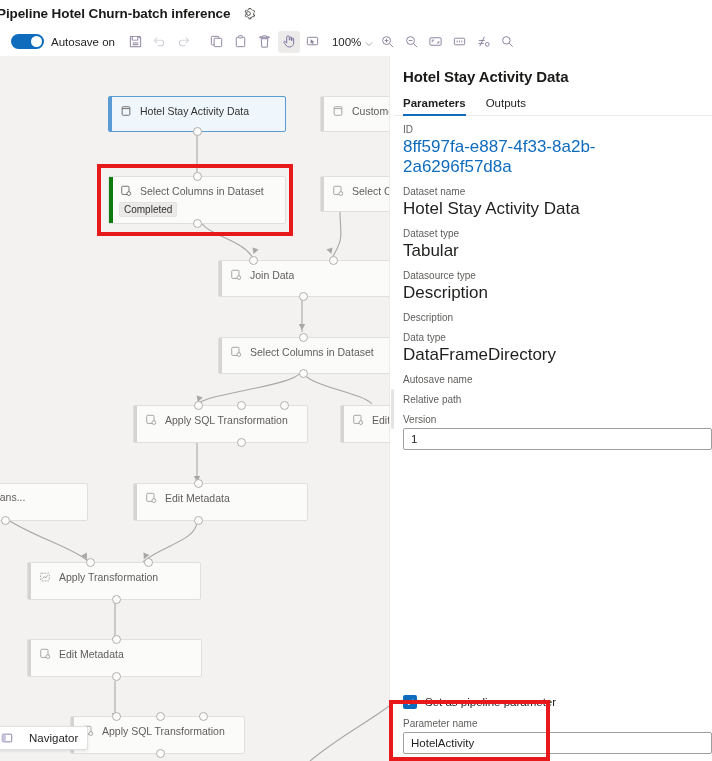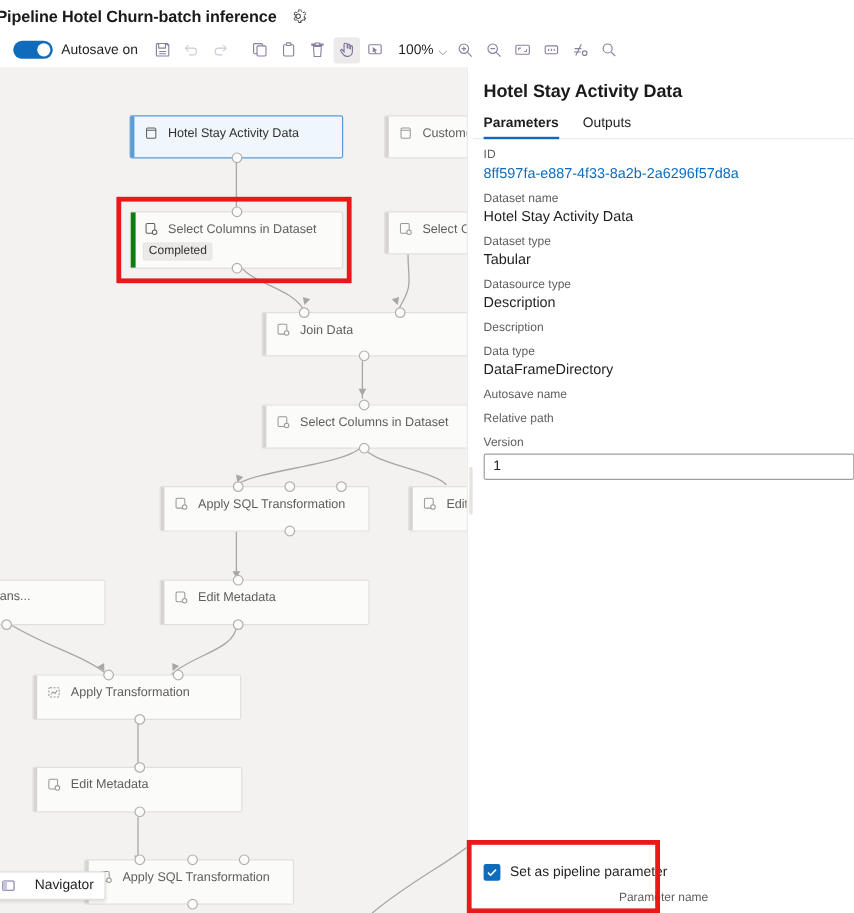--- a/index.html
+++ b/index.html
@@ -121,32 +121,32 @@
   .tab.active { font-weight: 600; }
   .tab.active::after {
     content: ""; position: absolute; left: 0; right: 0; bottom: 0;
     height: 2px; background: #0f6cbd;
   }
   .tabs-rule { height: 1px; background: #edebe9; margin-top: -1px; }
 
   .fields { padding: 8px 9px 0 9px; }
   .f-label { font-size: 10px; color: #605e5c; margin-top: 9px; }
   .f-label:first-child { margin-top: 0; }
-  .f-value { font-size: 12px; color: #201f1e; margin-top: 2px; }
+  .f-value { font-size: 17px; color: #201f1e; margin-top: 2px; }
   .f-value.link { color: #0f6cbd; }
   .f-empty { height: 0px; }
 
   .input-box {
     margin-top: 3px; height: 22px; border: 1px solid #a19f9d; border-radius: 2px;
     display: flex; align-items: center; padding: 0 7px; background: #fff;
     font-size: 11.5px; color: #201f1e; width: calc(100% + 9px);
   }
 
   
-  .param-section { position: absolute; left: 0; bottom: 0; width: 318px; padding: 0 9px 7px 9px; text-align: center; }
+  .param-section { position: absolute; left: 0; bottom: 0; width: 318px; padding: 0 9px 7px 9px; }
   .cb-row { display: flex; align-items: center; margin-bottom: 9px; cursor: pointer; }
   .checkbox {
     width: 14px; height: 14px; border-radius: 2px; background: #0f6cbd;
     display: flex; align-items: center; justify-content: center; flex: none;
   }
   .cb-label { font-size: 11.5px; color: #201f1e; margin-left: 8px; white-space: nowrap; }
 
   .redbox-bottom { position: absolute; border: 4px solid #e8191a; pointer-events: none; }
 </style>
 </head>
@@ -544,18 +544,19 @@
     <div class="param-section">
       <div class="cb-row">
         <span class="checkbox">
           <svg width="10" height="10" viewBox="0 0 12 12">
             <path d="M2 6.2l2.6 2.6L10 3.2" fill="none" stroke="#fff" stroke-width="1.6"></path>
           </svg>
         </span>
         <span class="cb-label">Set as pipeline parameter</span>
       </div>
       <div class="f-label">Parameter name</div>
+      <div class="input-box">HotelActivity</div>
     </div>
   </div>
 
   <div class="redbox-bottom" style="left:389px; top:700px; width:161px; height:61px;"></div>
 
 </div>
 
 </body></html>

